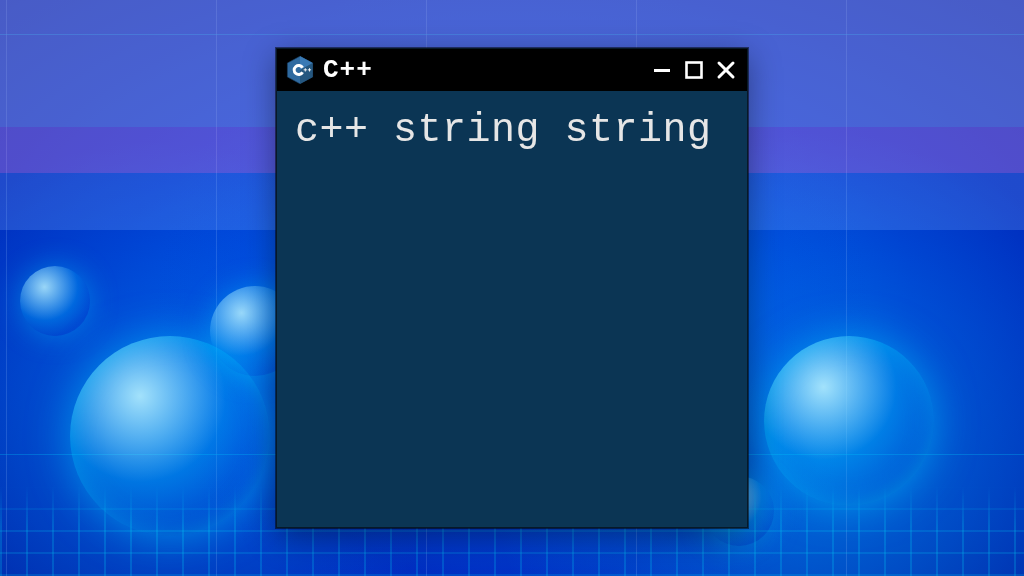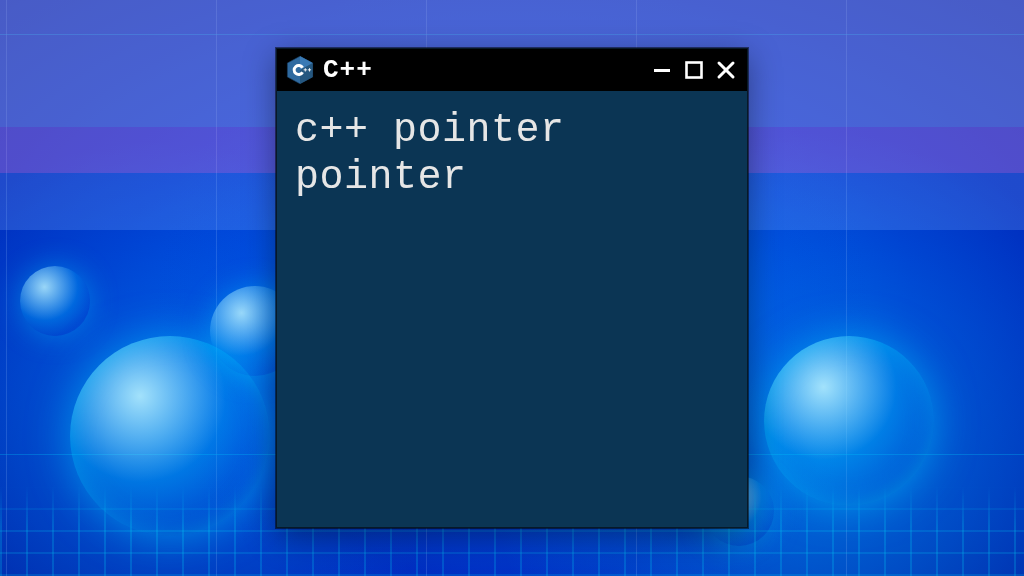--- a/index.html
+++ b/index.html
@@ -202,14 +202,14 @@
           </svg>
       </div>
       <div class="ctrl" title="Close">
         <svg width="20" height="20" viewBox="0 0 20 20">
           <line x1="3" y1="3" x2="17" y2="17" stroke="#fff" stroke-width="3" stroke-linecap="round"></line>
           <line x1="17" y1="3" x2="3" y2="17" stroke="#fff" stroke-width="3" stroke-linecap="round"></line>
         </svg>
       </div>
     </div>
   </div>
-  <div class="content">c++ pointer pointer</div>
+  <div class="content">c++ string string</div>
 </div>
 
 </body></html>

